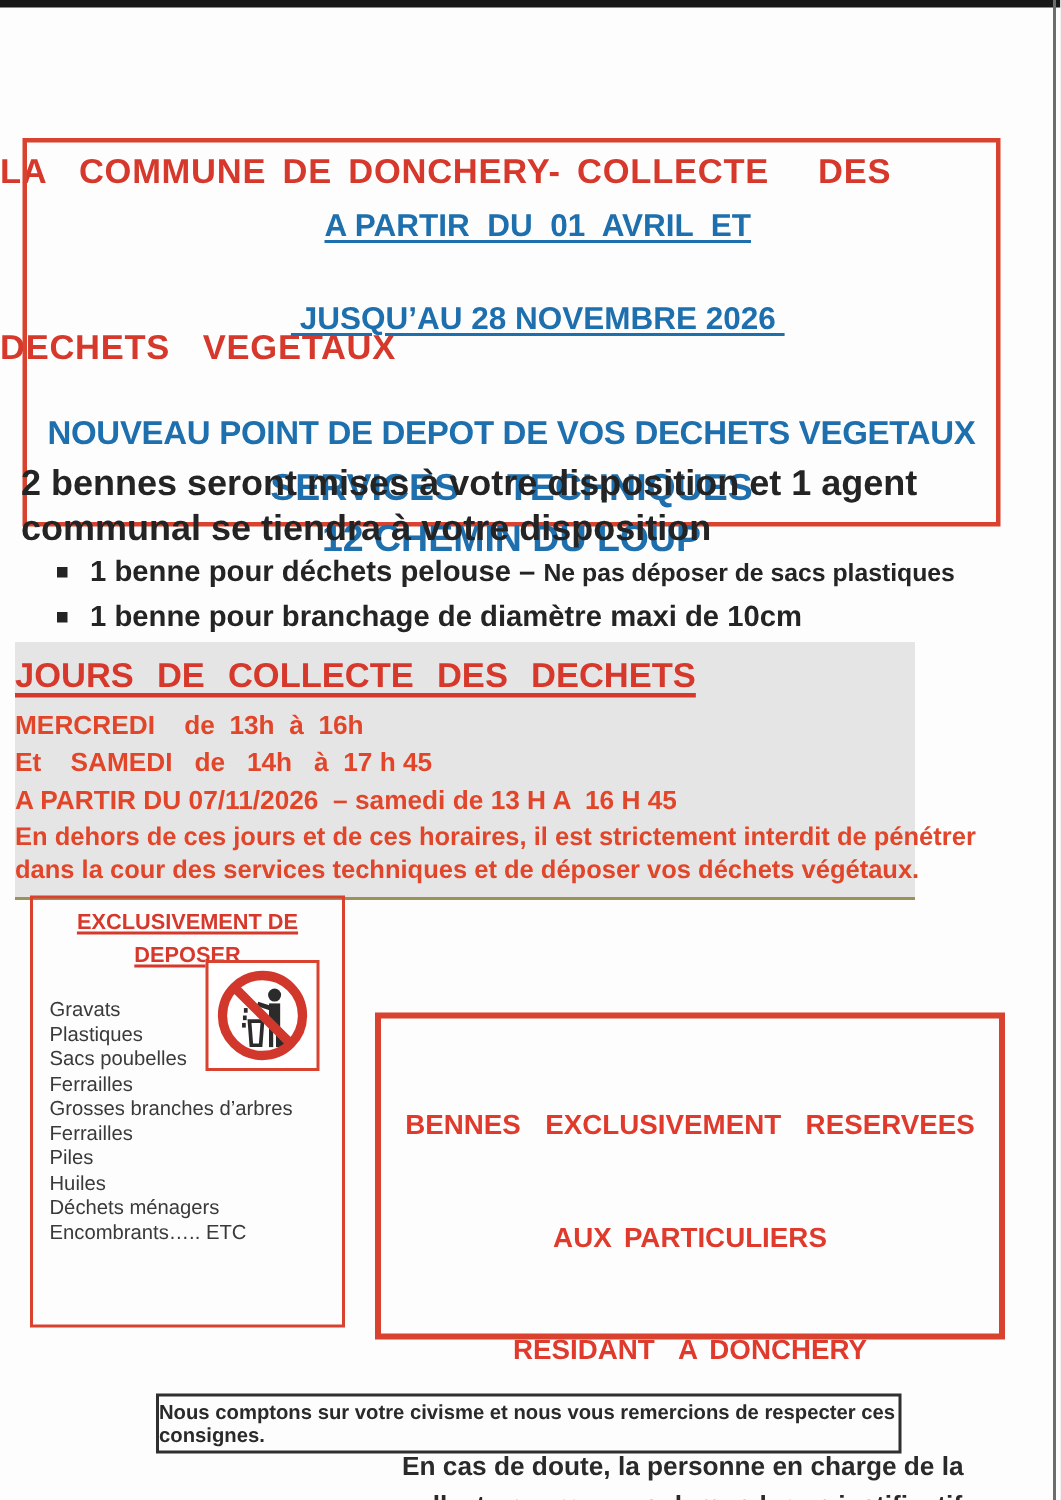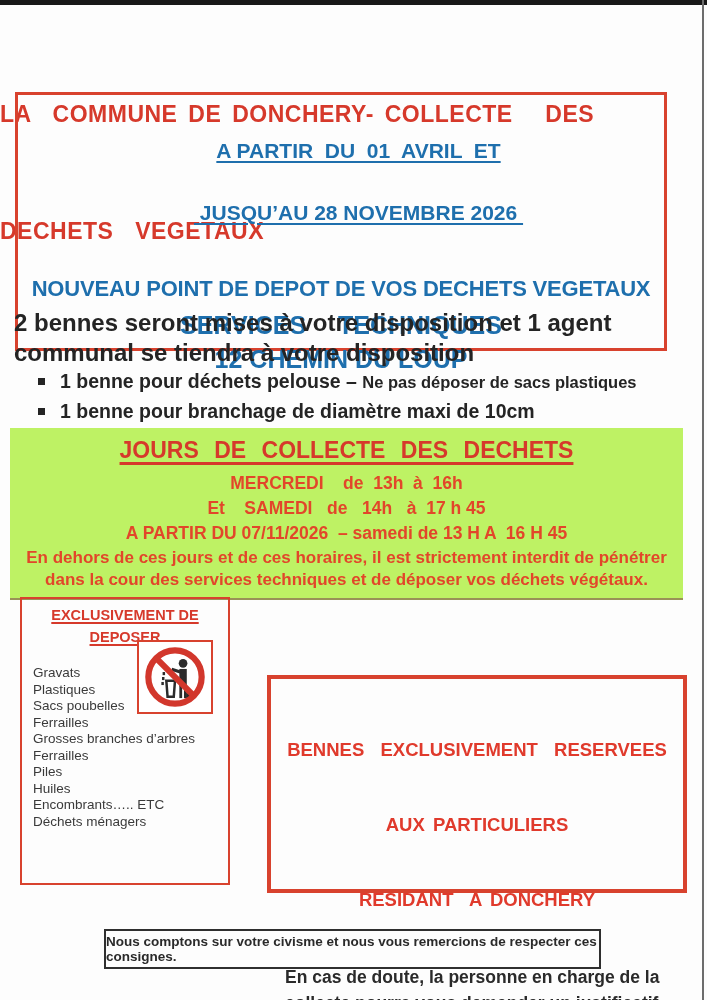--- a/index.html
+++ b/index.html
@@ -32,22 +32,22 @@
   
   .intro { position:absolute; left:14px; top:308px; width:668px;
     font-size:24px; font-weight:bold; line-height:30px; color:#242424; }
   .bullets { position:absolute; left:38px; top:366px; width:650px; }
   .bullet-row { display:flex; align-items:baseline; height:30px; line-height:30px; }
   .bullet-sq { width:7px; height:7px; background:#242424; margin-right:15px; flex:none; align-self:center; }
   .bullet-main { font-size:19.5px; font-weight:bold; color:#242424; white-space:pre; }
   .bullet-note { font-size:16.5px; font-weight:bold; color:#242424; }
 
   
-  .schedule-box { position:absolute; left:10px; top:428px; width:673px; height:172px;
-    background:#bef264; text-align:center; padding-top:9px;
+  .schedule-box { position:absolute; left:10px; top:428px; width:600px; height:172px;
+    background:#e5e5e5; text-align:left; padding-top:9px;
     border-bottom:2px solid #9a9257; }
   .schedule-title { display:inline-block; font-size:23px; font-weight:bold; color:#d6392b;
     word-spacing:9px; text-decoration:underline; text-decoration-thickness:3px;
     text-underline-offset:4px; }
   .schedule-line { font-size:17.5px; font-weight:bold; color:#e2462a; line-height:22px;
     white-space:pre-wrap; margin-top:3px; }
   .schedule-line.first { margin-top:8px; }
   .schedule-warning { margin:3px auto 0; width:645px; font-size:17px; font-weight:bold;
     color:#e2462a; line-height:22px; }
 
@@ -59,21 +59,21 @@
   .prohib-title div { display:inline-block; text-decoration:underline;
     text-decoration-thickness:2px; text-underline-offset:2px; }
   .icon-frame { position:absolute; left:115px; top:41px; width:76px; height:74px;
     border:2px solid #d8422e; background:#fff; display:flex; align-items:center; justify-content:center; }
   .prohib-list { margin:17px 0 0 11px; list-style:none; }
   .prohib-list li { font-size:13.5px; line-height:16.5px; color:#3a3a3a; }
   .prohib-advice { margin:12px 11px 0 11px; font-size:13.5px; font-weight:bold; font-style:italic;
     color:#2e2e2e; line-height:19px; text-align:justify; }
 
   
-  .reserved-box { position:absolute; left:267px; top:675px; width:420px; height:218px;
+  .reserved-box { position:absolute; left:250px; top:675px; width:420px; height:218px;
     border:4px solid #d8422e; padding:8px 14px 0 14px; }
   .reserved-title { text-align:center; font-size:18.5px; font-weight:bold; color:#e03a2c;
     line-height:25px; word-spacing:3px; white-space:pre-wrap; }
   .reserved-body { margin-top:3px; font-size:17.5px; font-weight:bold; color:#2a2a2a;
     line-height:25.5px; }
 
   
   .footer-banner { position:absolute; left:104px; top:929px; width:497px; height:40px;
     border:2px solid #2f2f2f; display:flex; align-items:center; justify-content:center; }
   .footer-banner span { font-size:13.5px; font-weight:600; color:#2a2a2a; }
@@ -151,22 +151,22 @@
     </div>
     <ul class="prohib-list">
         <li>Gravats</li>
         <li>Plastiques</li>
         <li>Sacs poubelles</li>
         <li>Ferrailles</li>
         <li>Grosses branches d’arbres</li>
         <li>Ferrailles</li>
         <li>Piles</li>
         <li>Huiles</li>
+        <li>Déchets ménagers</li>
         <li>Encombrants…..  ETC</li>
-        <li>Déchets ménagers</li>
       </ul>
   </div>
 
   <div class="reserved-box">
     <div class="reserved-title">
       <div>BENNES  EXCLUSIVEMENT  RESERVEES</div>
       <div>AUX PARTICULIERS</div>
       <div>RESIDANT  A DONCHERY</div>
     </div>
     <div class="reserved-body">

